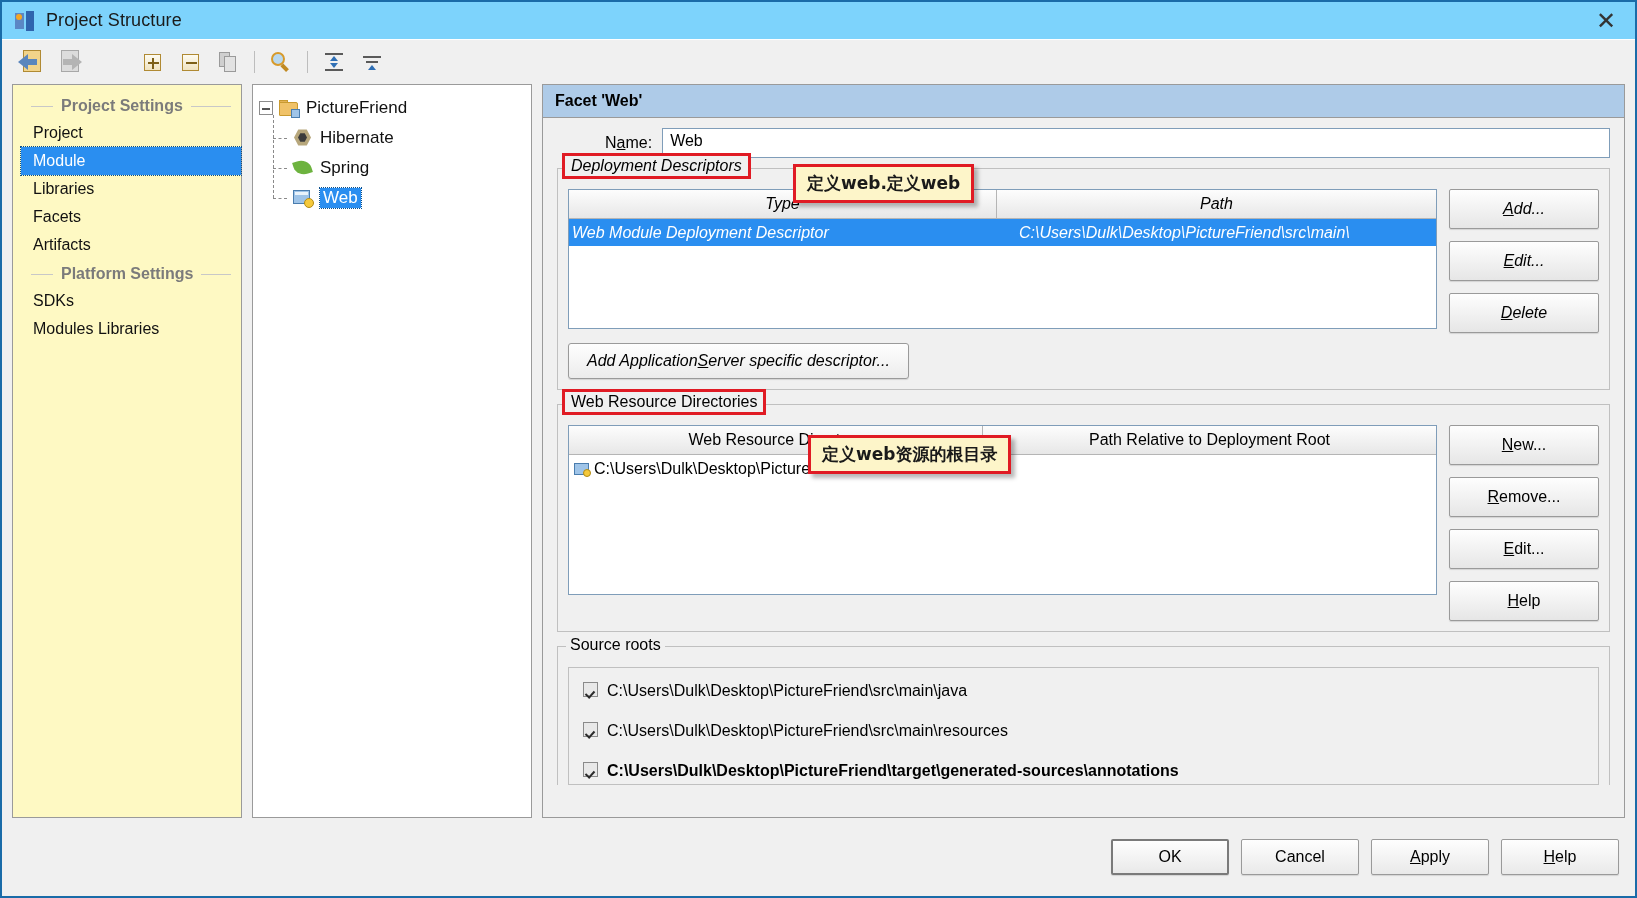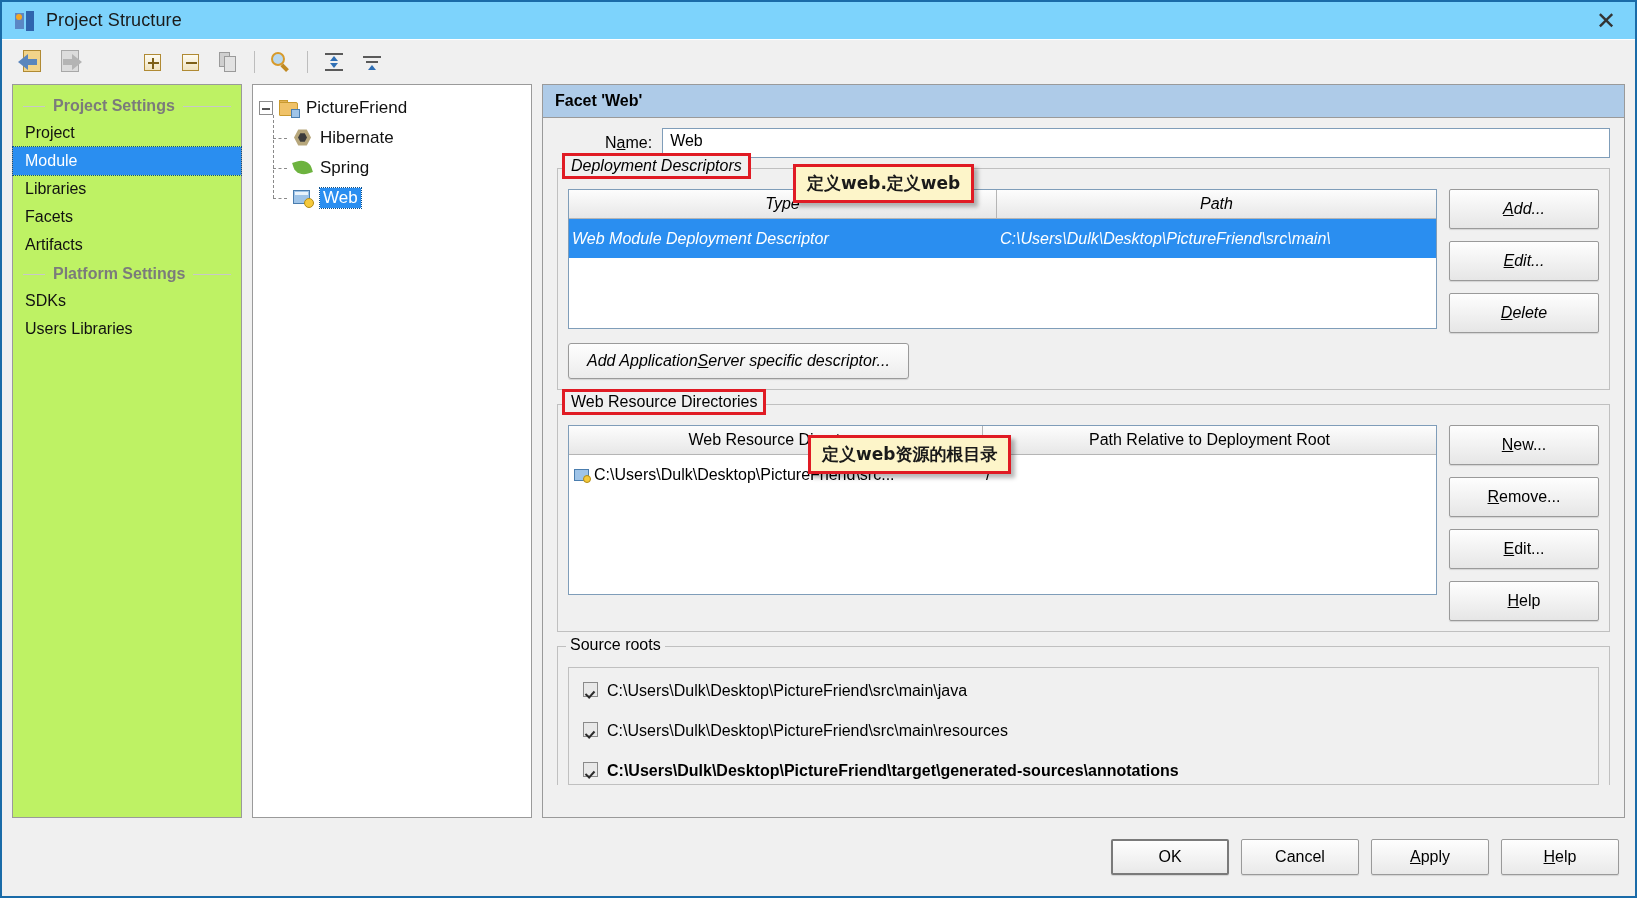--- a/index.html
+++ b/index.html
@@ -62,21 +62,21 @@
   .back-ic { width:26px; height:26px; position:relative; }
   .back-ic .page { position:absolute; left:5px; top:1px; width:18px; height:22px; background:#f2d48a; border:1px solid #b08a33; }
   .back-ic .arrow { position:absolute; left:0px; top:5px; width:0;height:0; border-top:8px solid transparent;border-bottom:8px solid transparent;border-right:10px solid #5a86bd; }
   .back-ic .stem { position:absolute; left:9px; top:10px; width:10px; height:6px; background:#5a86bd; }
   .fwd-ic .page { background:#dcdcdc; border-color:#a8a8a8; }
   .fwd-ic .arrow { border-right:none; border-left:10px solid #b4b4b4; left:auto; right:0px; }
   .fwd-ic .stem { background:#b4b4b4; left:7px; }
   
   .content { flex:1 1 auto; display:flex; padding:0 10px 0 10px; gap:10px; min-height:0; }
   
-  .settings-pane { width:230px; flex:0 0 230px; background:#bef264; border:1px solid #9a9a9a; padding:6px 0 0 0; }
+  .settings-pane { width:230px; flex:0 0 230px; background:#fef9c3; border:1px solid #9a9a9a; padding:6px 0 0 8px; }
   .group-head {
     display:flex; align-items:center; gap:8px; padding:6px 10px 4px 10px;
     font-weight:bold; color:#7b7b7b; font-size:16px;
   }
   .group-head .line { flex:1 1 auto; height:1px; background:#c8c8c8; }
   .group-head .line.short { flex:0 0 22px; }
   .set-item { padding:5px 10px 5px 12px; font-size:16px; color:#111; }
   .set-item.selected { background:#2a8ef0; color:#fff; outline:1px dotted #0a4e8a; }
   
   .tree-pane { width:280px; flex:0 0 280px; background:#fff; border:1px solid #9a9a9a; padding:8px 0 0 0; }
@@ -117,21 +117,21 @@
   .tgroup { border:1px solid #c0c0c0; margin-bottom:14px; position:relative; padding:18px 10px 10px 10px; }
   .tgroup > .legend {
     position:absolute; top:-11px; left:8px; background:#f0f0f0; padding:0 4px; font-size:16px;
   }
   .legend.boxed { border:3px solid #e01b24; padding:1px 6px; top:-16px; left:4px; background:#f0f0f0; }
   .sect-row { display:flex; gap:12px; }
   .table-wrap { flex:1 1 auto; background:#fff; border:1px solid #7f9db9; min-width:0; overflow:hidden; }
   .thead { display:flex; height:29px; background:linear-gradient(#fdfdfd,#e7e7e7); border-bottom:1px solid #b5b5b5; }
   .th { display:flex; align-items:center; justify-content:center; font-size:16px; border-right:1px solid #b5b5b5; overflow:hidden; white-space:nowrap; }
   .th:last-child { border-right:none; }
-  .trow { display:flex; height:39px; align-items:center; font-size:16px; white-space:nowrap; }
+  .trow { display:flex; height:27px; align-items:center; font-size:16px; white-space:nowrap; }
   .trow.selected { background:#2a8ef0; color:#fff; }
   .tcell { padding:0 3px; overflow:hidden; white-space:nowrap; text-overflow:clip; }
   .btn-col { display:flex; flex-direction:column; gap:12px; flex:0 0 150px; }
   .btn {
     height:40px; background:linear-gradient(#fefefe,#e6e6e6); border:1px solid #9a9a9a;
     border-radius:2px; font-size:16px; display:flex; align-items:center; justify-content:center;
     box-shadow: 0 1px 1px rgba(0,0,0,.12);
   }
   .btn u { text-decoration:underline; }
   .btn-wide {
@@ -245,21 +245,21 @@
       <div class="set-item selected">Module</div>
       <div class="set-item">Libraries</div>
       <div class="set-item">Facets</div>
       <div class="set-item">Artifacts</div>
       <div class="group-head">
         <span class="line short"></span>
         <span>Platform Settings</span>
         <span class="line"></span>
       </div>
       <div class="set-item">SDKs</div>
-      <div class="set-item">Users Libraries</div>
+      <div class="set-item">Modules Libraries</div>
     </div>
 
     <div class="tree-pane">
       <div class="tree-row">
         <span class="tree-toggle"></span>
         <span class="ic-folder">
           <span class="tab"></span>
             <span class="bk"></span>
             <span class="badge"></span>
         </span>
@@ -316,21 +316,21 @@
         <div class="tgroup" style="padding-top:20px;font-style:italic;">
           <span class="legend boxed">Deployment Descriptors</span>
           <div class="sect-row">
             <div class="table-wrap" style="height:140px;">
               <div class="thead">
                 <div class="th" style="flex:0 0 428px;">Type</div>
                 <div class="th" style="flex:1 1 auto;">Path</div>
               </div>
               <div class="trow selected">
                 <div class="tcell" style="flex:0 0 428px;">Web Module Deployment Descriptor</div>
-                <div class="tcell" style="flex:1 1 auto;">C:\Users\Dulk\Desktop\PictureFriend\src\main\</div>
+                <div class="tcell" style="flex:1 1 auto;margin-left:19px;">C:\Users\Dulk\Desktop\PictureFriend\src\main\</div>
               </div>
             </div>
             <div class="btn-col">
               <div class="btn"><u>A</u>dd...</div>
               <div class="btn"><u>E</u>dit...</div>
               <div class="btn"><u>D</u>elete</div>
             </div>
           </div>
           <div class="btn-wide">Add Application <u>S</u>erver specific descriptor...</div>
         </div>

